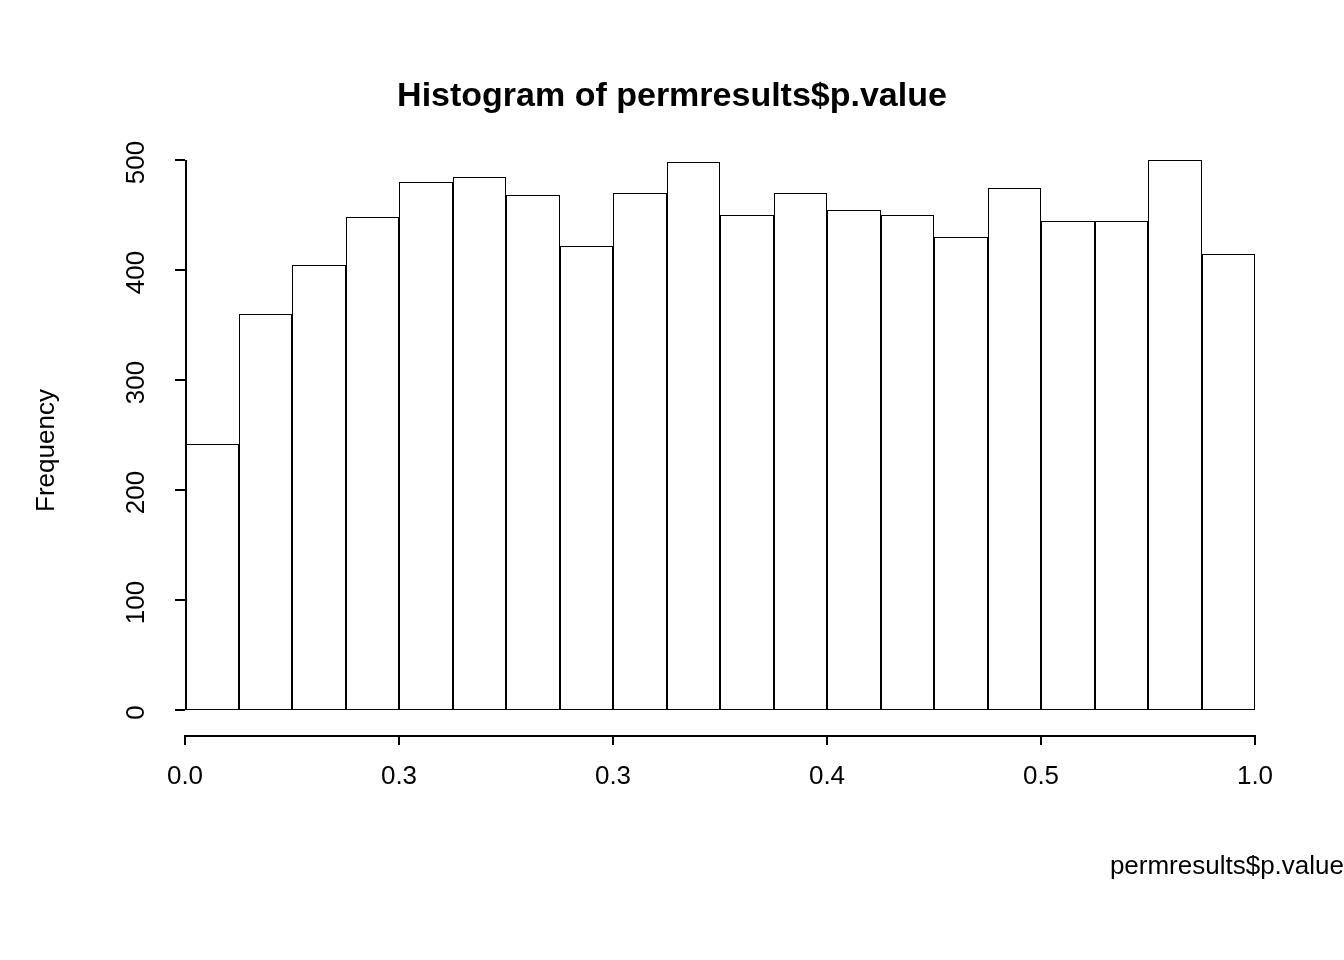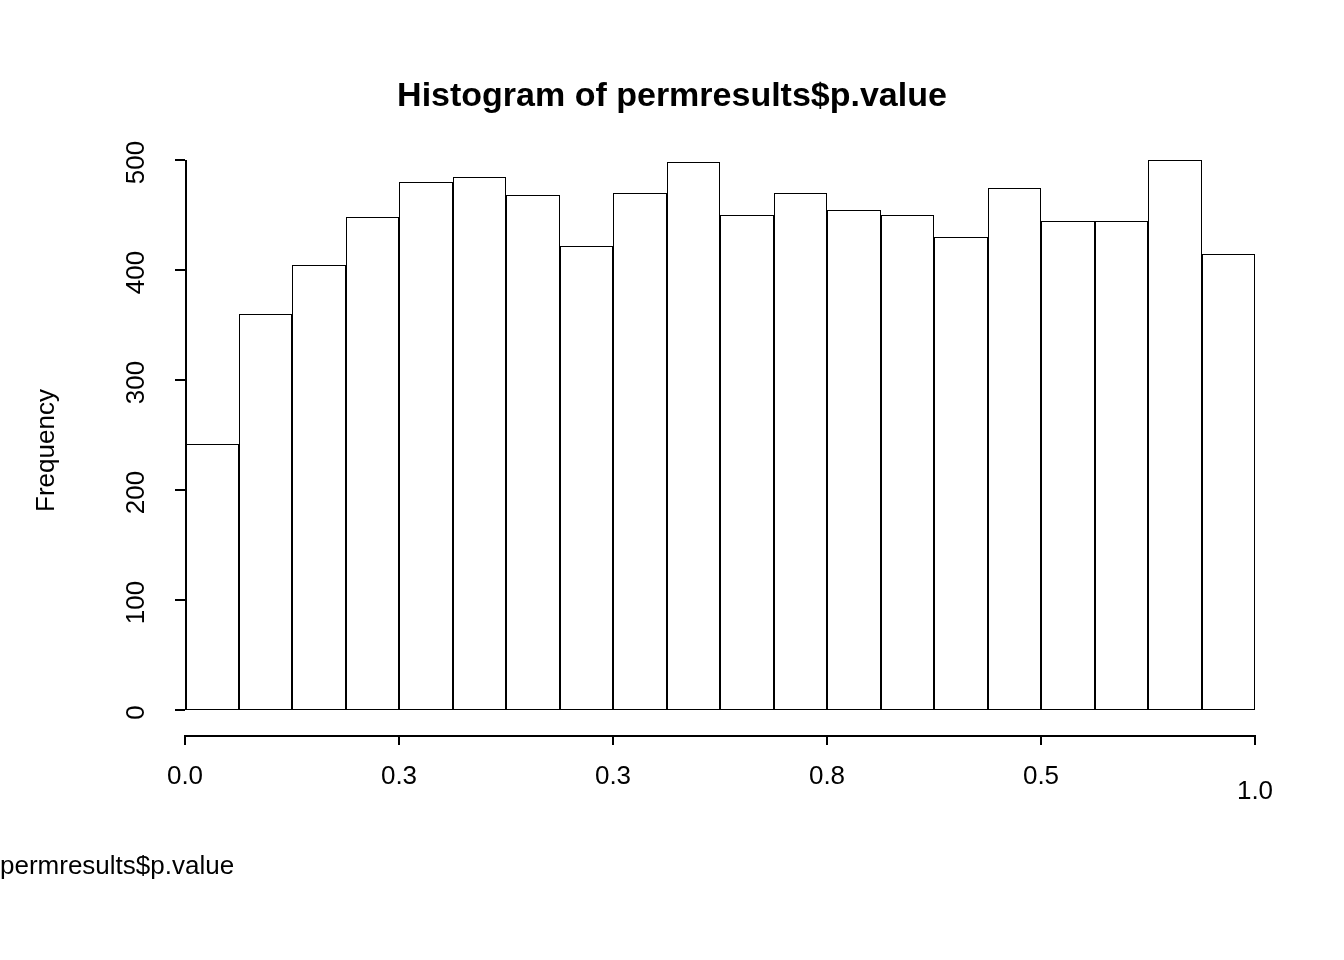--- a/index.html
+++ b/index.html
@@ -94,21 +94,21 @@
       font-size: 26px;
       color: black;
       text-align: left;
       transform: translateX(-50%);
     }
     .x-axis-label {
       position: absolute;
       top: 850px;
       left: 0;
       width: 1344px;
-      text-align: left;
+      text-align: right;
       font-size: 26px;
       color: black;
     }
   </style>
 </head>
 <body>
 
 <div class="chart-container">
   <div class="title">Histogram of permresults$p.value</div>
 
@@ -153,19 +153,19 @@
       <div class="y-tick" style="top: 159.25px;"></div>
       <div class="y-tick-label" style="left: 135px; top: 147px; width: 60px; margin-left: -30px;">500</div>
       <div class="x-axis-line" style="left: 185px; width: 1070px;"></div>
       <div class="x-tick" style="left: 184.25px;"></div>
       <div class="x-tick-label" style="left: 185px;">0.0</div>
       <div class="x-tick" style="left: 398.25px;"></div>
       <div class="x-tick-label" style="left: 399px;">0.3</div>
       <div class="x-tick" style="left: 612.25px;"></div>
       <div class="x-tick-label" style="left: 613px;">0.3</div>
       <div class="x-tick" style="left: 826.25px;"></div>
-      <div class="x-tick-label" style="left: 827px;">0.8</div>
+      <div class="x-tick-label" style="left: 827px;">0.4</div>
       <div class="x-tick" style="left: 1040.25px;"></div>
       <div class="x-tick-label" style="left: 1041px;">0.5</div>
       <div class="x-tick" style="left: 1254.25px;"></div>
-      <div class="x-tick-label" style="left: 1255px; margin-top: 15px;">1.0</div>
+      <div class="x-tick-label" style="left: 1255px;">1.0</div>
     </div>
 </div>
 
 </body></html>

